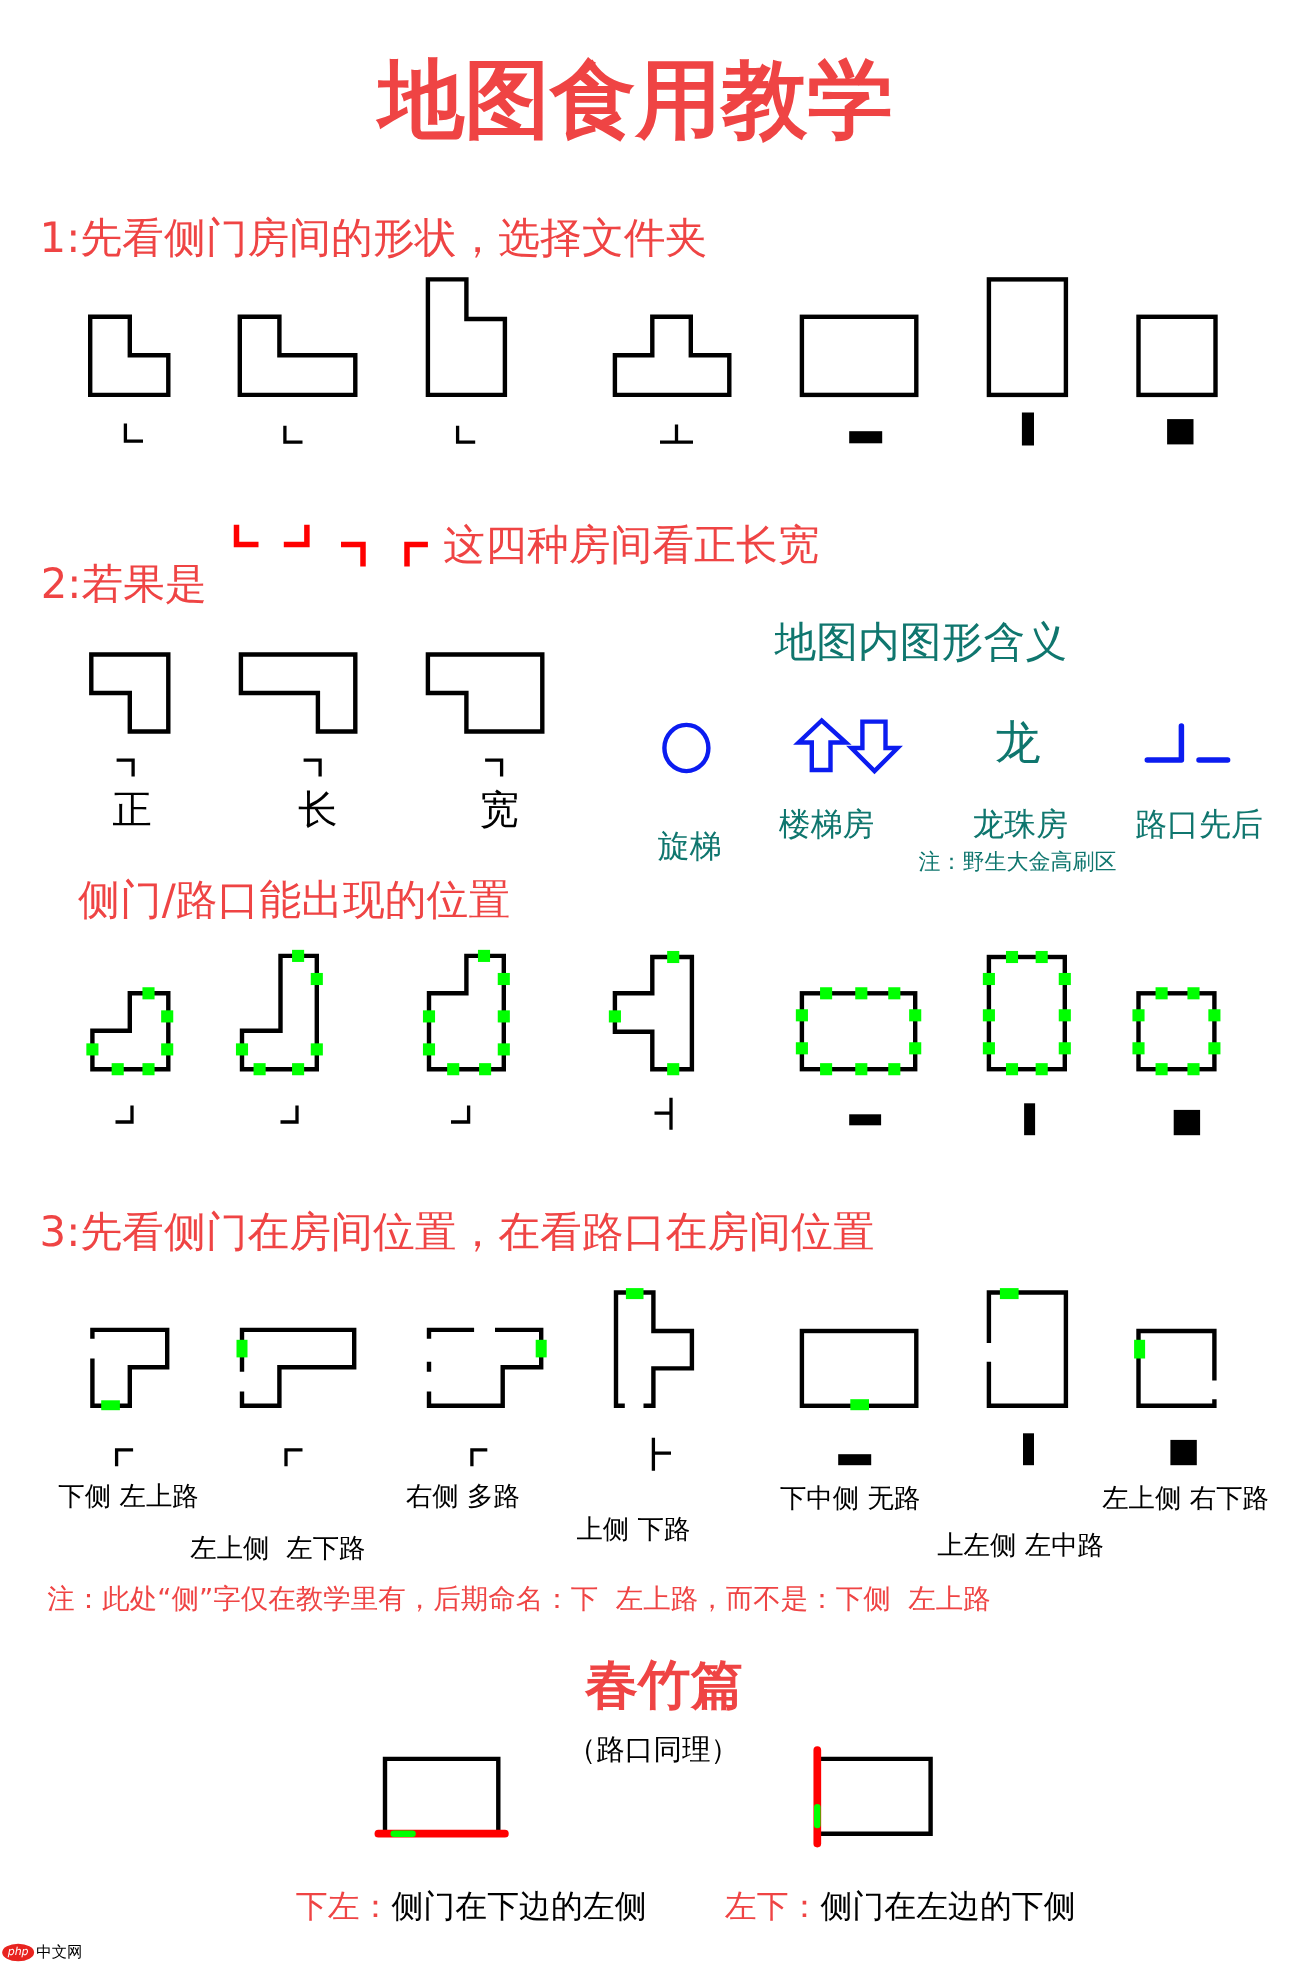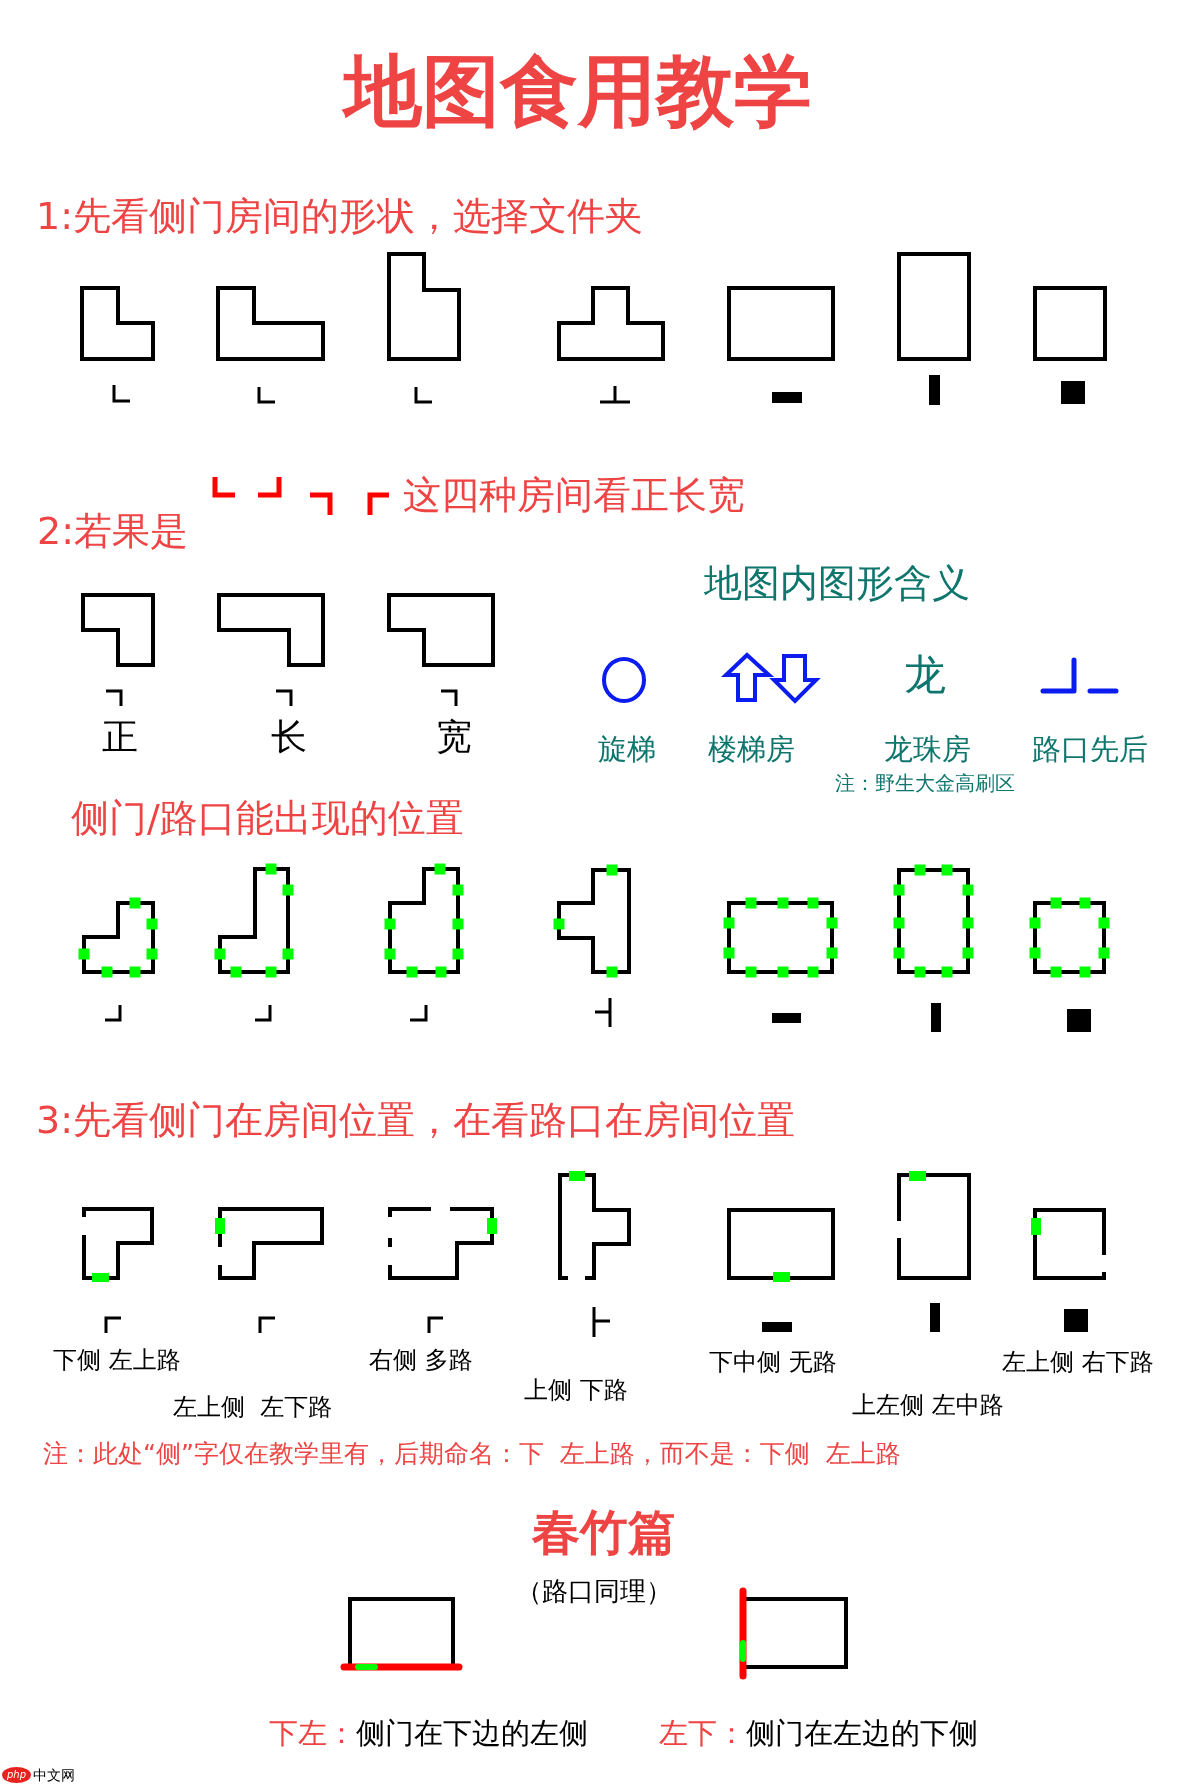--- a/index.html
+++ b/index.html
@@ -222,21 +222,21 @@
 
   <div class="t red h" style="left:37px; top:484px;margin-top:28px;">2:若果是</div>
   <div class="t red h" style="left:403px; top:476px;">这四种房间看正长宽</div>
 
   <div class="t black room-label" style="left:102px; top:719px;">正</div>
   <div class="t black room-label" style="left:271px; top:719px;">长</div>
   <div class="t black room-label" style="left:436px; top:719px;">宽</div>
 
   <div class="t blue h" style="left:704px; top:564px;">地图内图形含义</div>
   <div class="t blue" style="left:904px; top:654px; font-size:42px;">龙</div>
-  <div class="t blue legend-label" style="left:598px; top:735px;">旋梯</div>
+  <div class="t blue legend-label" style="left:598px; top:755px;">旋梯</div>
   <div class="t blue legend-label" style="left:708px; top:735px;">楼梯房</div>
   <div class="t blue legend-label" style="left:884px; top:735px;">龙珠房</div>
   <div class="t blue legend-label" style="left:1032px; top:735px;text-align:center;">路口先后</div>
   <div class="t blue" style="left:835px; top:773px; font-size:20px;">注：野生大金高刷区</div>
 
   <div class="t red h" style="left:71px; top:799px;">侧门/路口能出现的位置</div>
 
   <div class="t red h" style="left:36px; top:1101px;">3:先看侧门在房间位置，在看路口在房间位置</div>
 
   <div class="t black ex-label" style="left:53px; top:1348px;">下侧 左上路</div>

